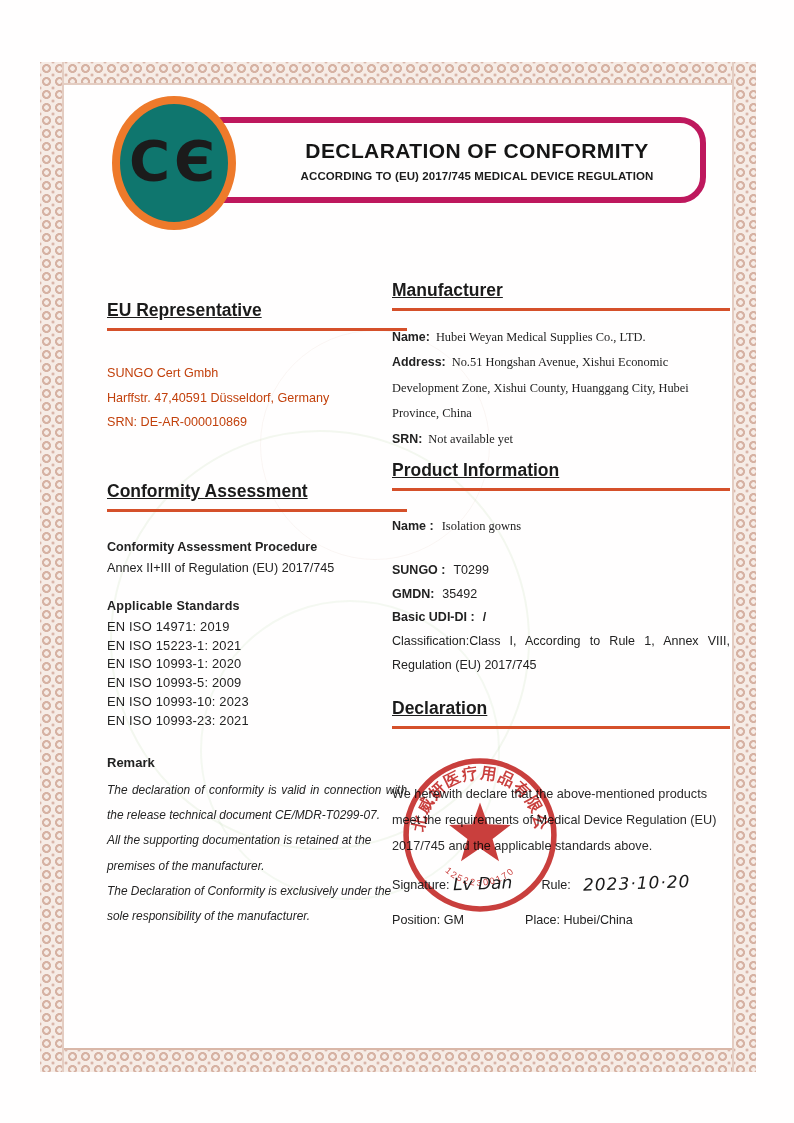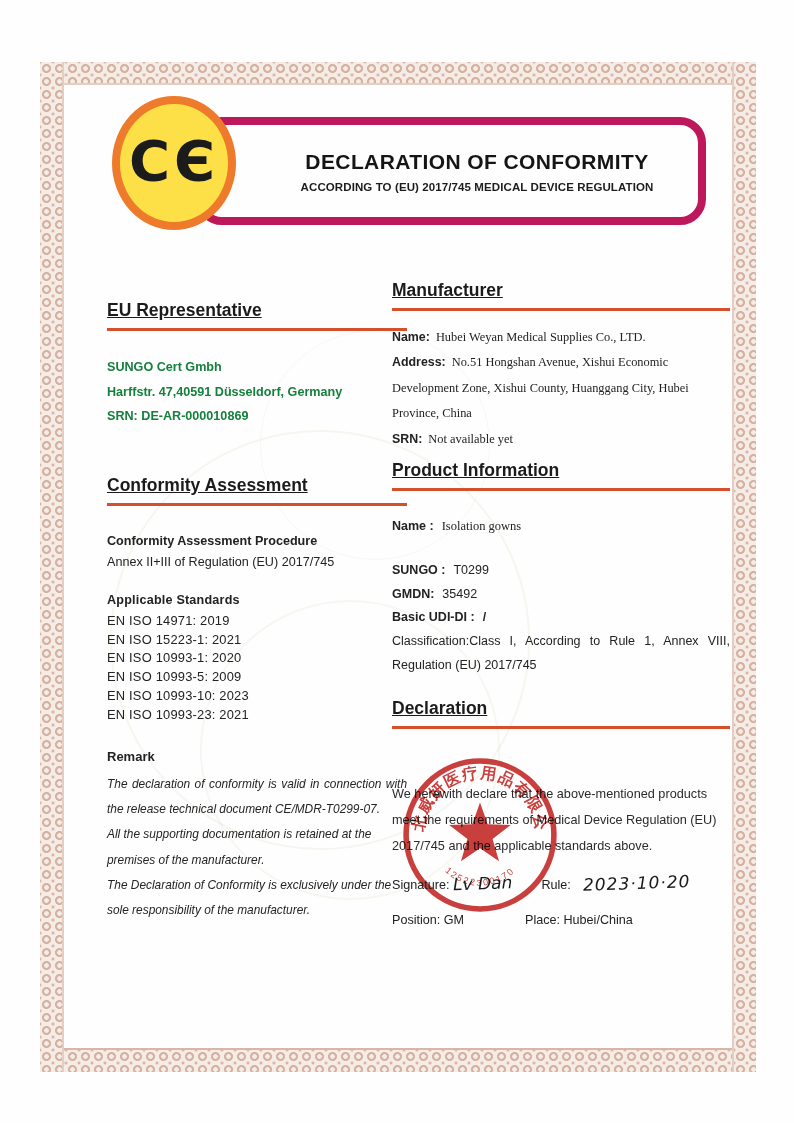--- a/index.html
+++ b/index.html
@@ -27,49 +27,49 @@
   .lace-right  { left:732px; top:62px;    width:24px;  height:1010px; border-left:2px solid #e4cdc2; }
 
   
   .wm { position:absolute; border-radius:50%; z-index:0; pointer-events:none; }
   .wm1 { left:110px; top:430px; width:420px; height:420px; border:2px solid rgba(168,205,150,0.14); }
   .wm2 { left:200px; top:600px; width:300px; height:300px; border:2px solid rgba(168,205,150,0.12); }
   .wm3 { left:260px; top:330px; width:230px; height:230px; border:1.5px solid rgba(205,170,150,0.10); }
 
   
   .banner {
-    position:absolute; left:196px; top:117px; width:510px; height:108px;
-    border:8px solid #be185d; border-radius:26px; background:#fffefe; z-index:2;
+    position:absolute; left:196px; top:117px; width:510px; height:86px;
+    border:6px solid #be185d; border-radius:26px; background:#fffefe; z-index:2;
     display:flex; flex-direction:column; justify-content:center; align-items:center;
     padding-left:52px;
   }
   .doc-title { font-size:21px; font-weight:bold; color:#151515; letter-spacing:0.4px; }
   .doc-subtitle { font-size:11.5px; font-weight:bold; color:#1c1c1c; margin-top:7px; letter-spacing:0.1px; }
   .ce-circle {
     position:absolute; left:112px; top:96px; width:124px; height:134px;
-    border:8px solid #ee7a2b; border-radius:50%; background:#fde047; z-index:3;
+    border:8px solid #ee7a2b; border-radius:50%; background:#0f766e; z-index:3;
     display:flex; align-items:center; justify-content:center;
   }
   .ce-text { font-family:"DejaVu Sans", sans-serif; font-weight:bold; font-size:56px; color:#1b1b1b; letter-spacing:4px; line-height:1; padding-bottom:4px; }
 
   
   .h2 {
     font-size:17.5px; font-weight:bold; color:#1b1b1b;
     border-bottom:3px solid #d5502a; padding-bottom:7px;text-decoration:underline;
   }
 
   
   .col-left  { position:absolute; left:107px;  top:300px; width:300px; z-index:2; }
   .col-right { position:abssolute; }
   .col-right { position:absolute; left:392px; top:280px; width:338px; z-index:2; }
 
   .bold { font-weight:bold; }
   .serif { font-family:"Liberation Serif", serif; }
 
-  .eu-lines { margin-top:24px; font-size:12.6px; font-weight:bold; line-height:1.95; color:#15803d; }
+  .eu-lines { margin-top:30px; font-size:12.6px; font-weight:normal; line-height:1.95; color:#c2410c; }
 
   .ca-section { margin-top:46px; }
   .ca-body { margin-top:25px; font-size:12.6px; line-height:1.7; }
   .ca-proc-value { font-weight:normal; }
   .standards { margin-top:18px; }
   .standards div { font-size:12.9px; line-height:1.46; letter-spacing:0.2px; }
   .standards .lbl { font-weight:bold; font-size:12.6px; margin-bottom:2px; }
 
   .remark-section { margin-top:24px; }
   .remark-h { font-size:13px; font-weight:bold; margin-bottom:8px; }

